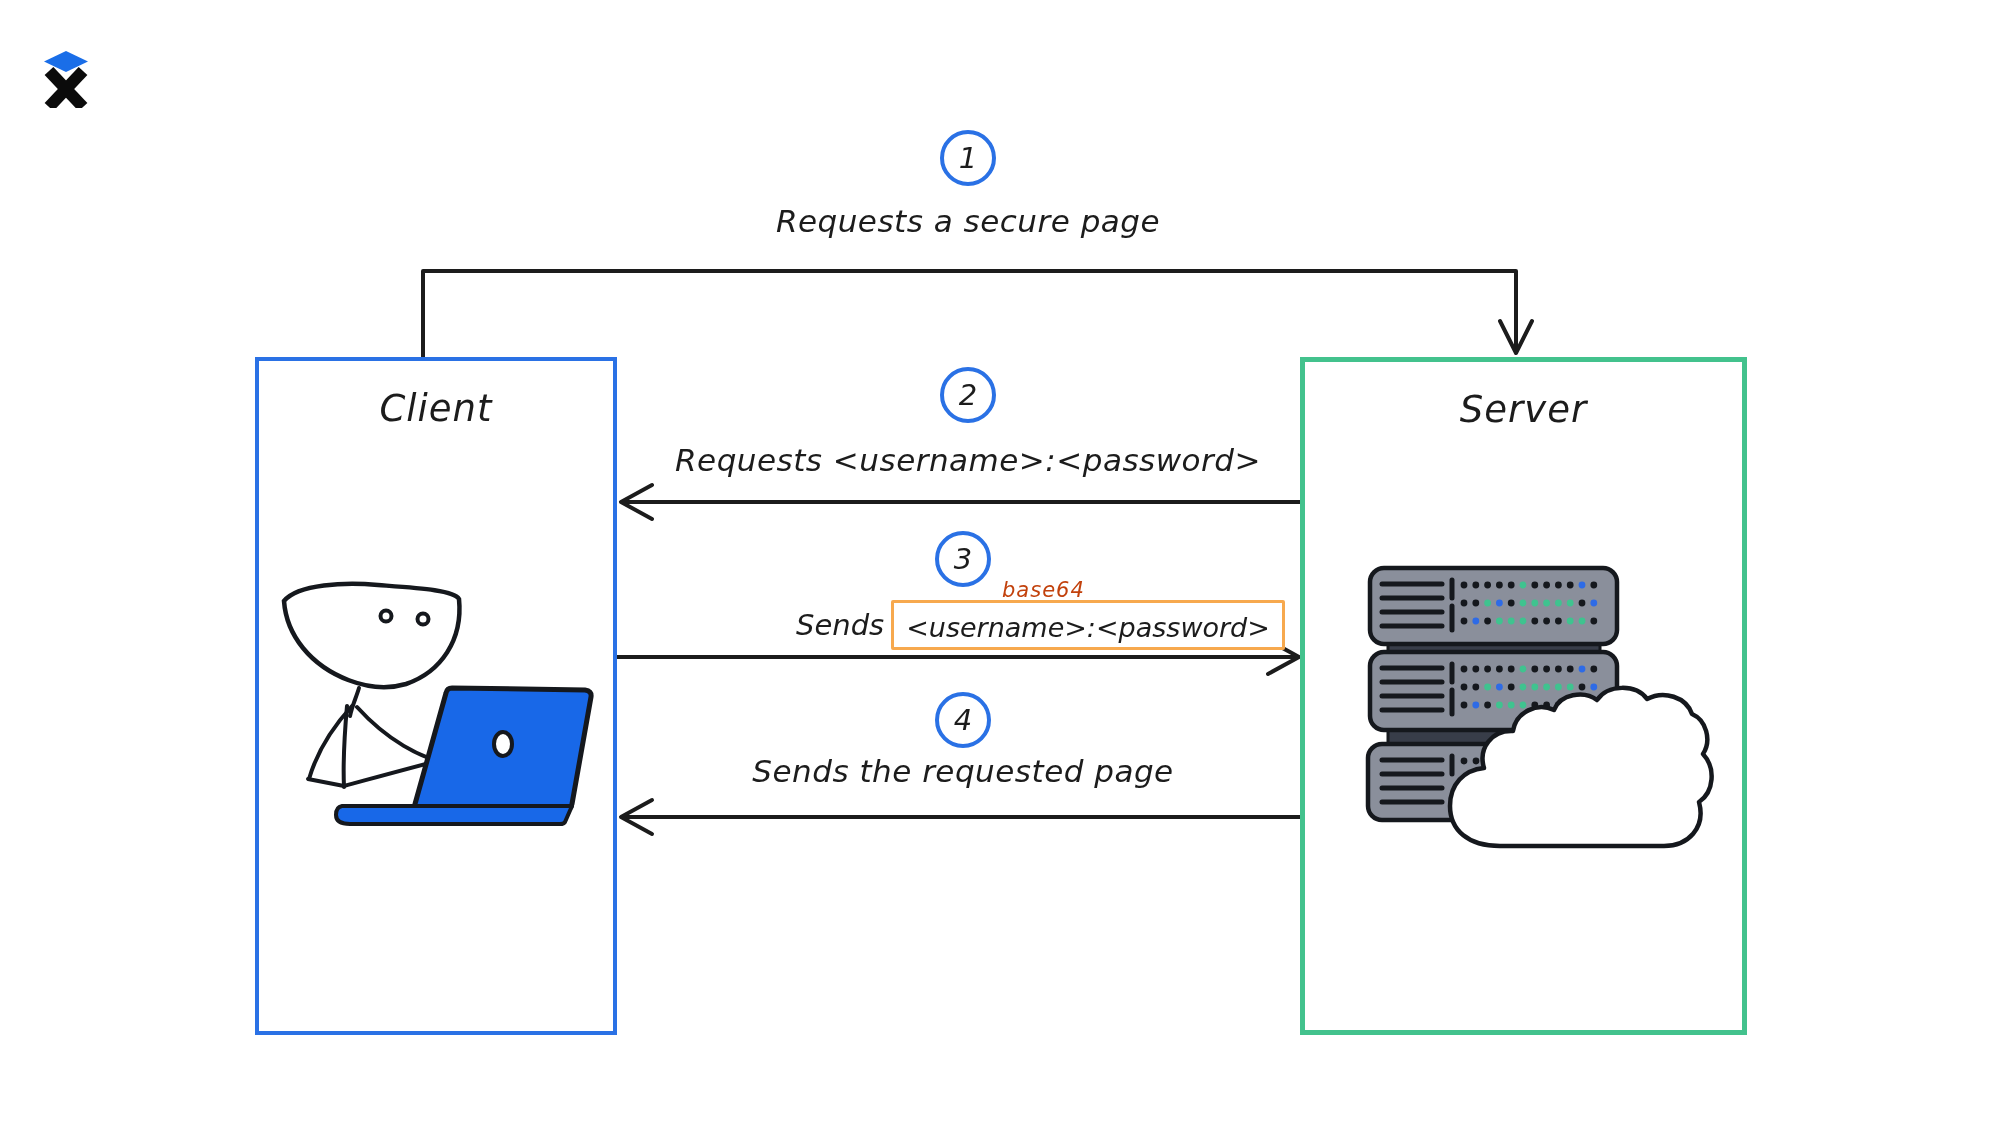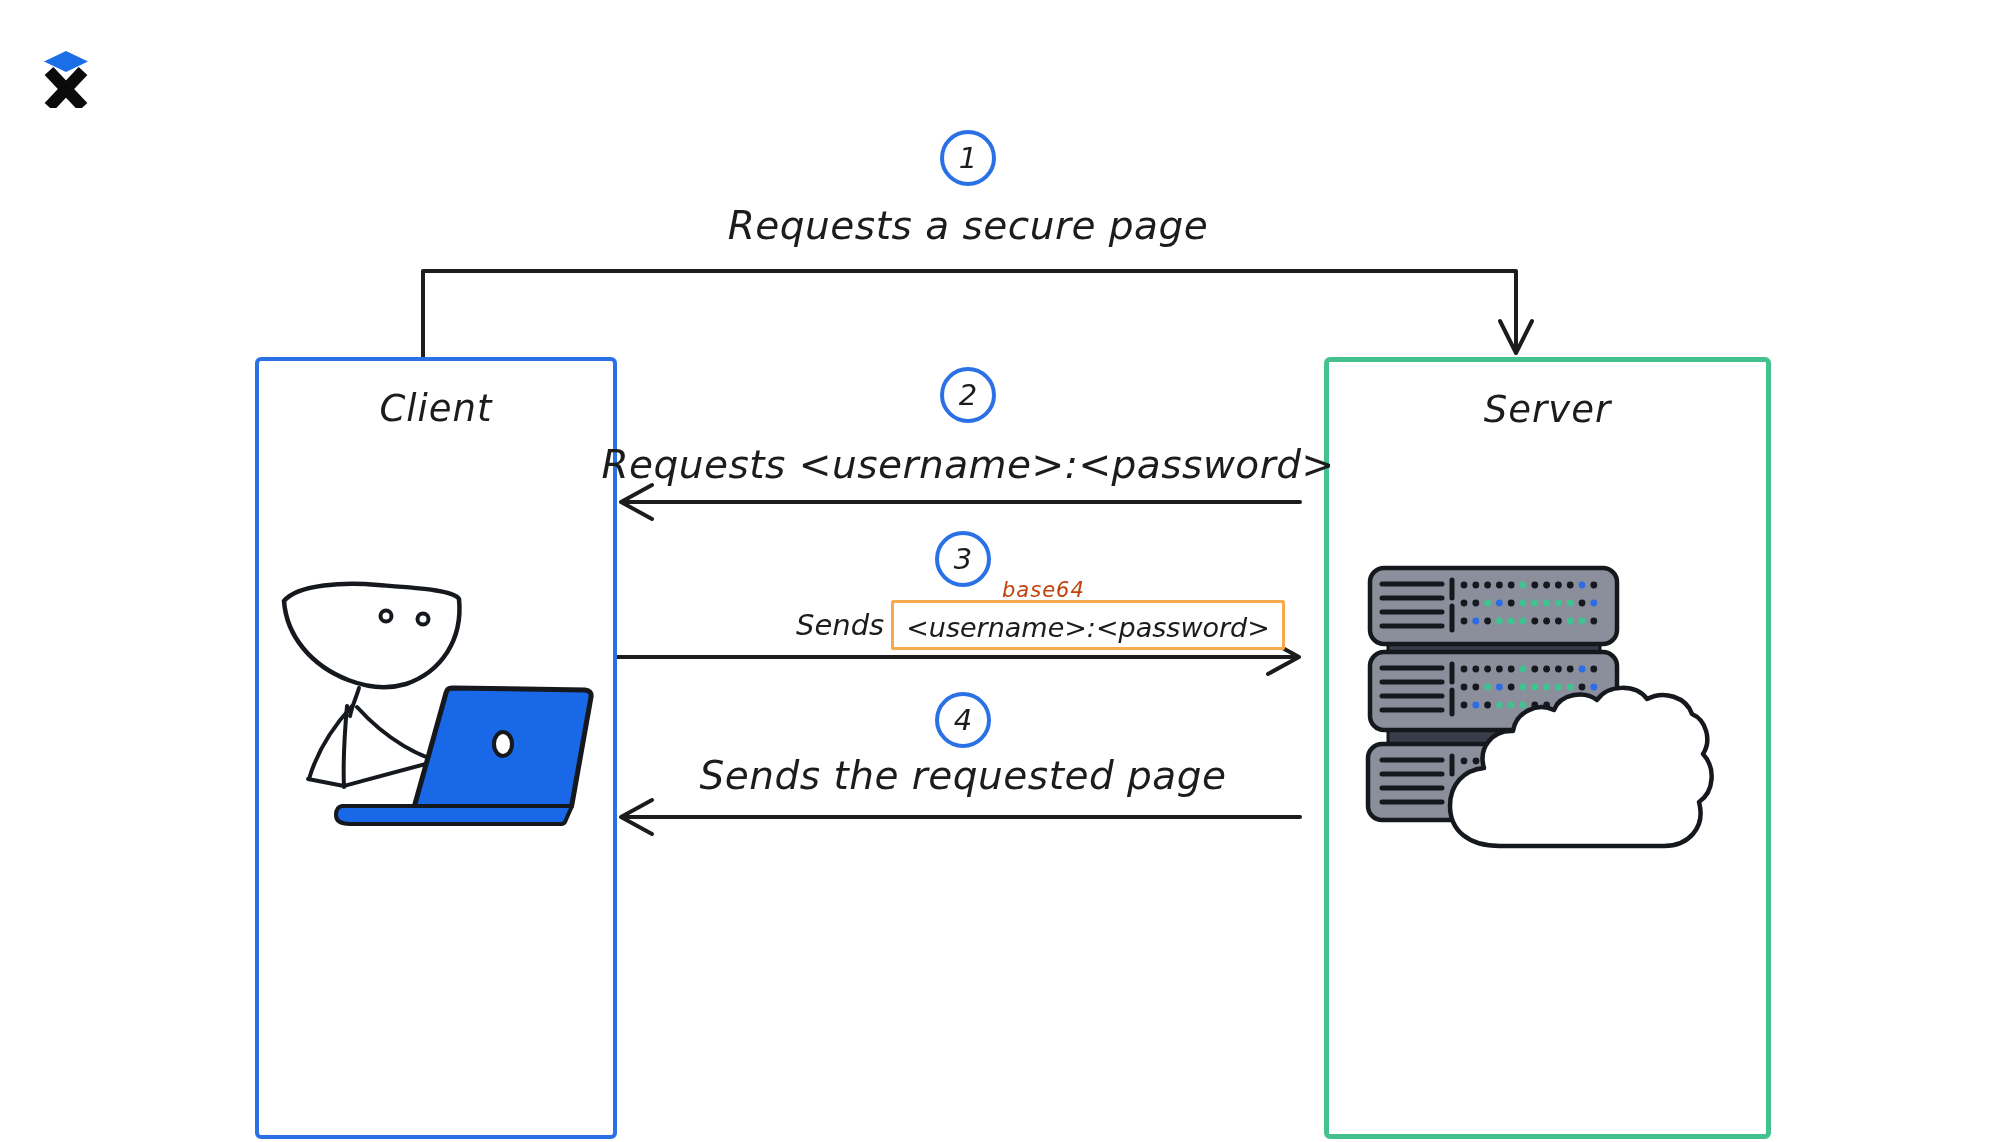--- a/index.html
+++ b/index.html
@@ -17,26 +17,26 @@
   
   .hand { font-style: italic; color: #1c1c1c; }
 
   
   .logo { left: 42px; top: 50px; width: 48px; height: 58px; }
 
   
   .actor-box {
     box-sizing: border-box;
     background: #ffffff;
-    border-radius: 6px;
+    border-radius: 0;
     top: 357px;
-    height: 782px;
+    height: 678px;
   }
   .client-box { left: 255px; width: 362px; border: 4px solid #2a71e5; }
-  .server-box { left: 1300px; width: 447px; border: 5px solid #43c28d; margin-left: 24px; }
+  .server-box { left: 1300px; width: 447px; border: 5px solid #43c28d; }
   .actor-label {
     display: block;
     text-align: center;
     margin-top: 26px;
     font-size: 37px;
     font-style: italic;
     letter-spacing: 1px;
   }
 
   
@@ -52,21 +52,21 @@
   }
   .c1 { left: 940px; top: 130px; }
   .c2 { left: 940px; top: 367px; }
   .c3 { left: 935px; top: 531px; }
   .c4 { left: 935px; top: 692px; }
 
   
   .step-text {
     transform: translateX(-50%);
     white-space: nowrap;
-    font-size: 39px;
+    font-size: 31px;
     font-style: italic;
     letter-spacing: 0.5px;
   }
   .t1 { left: 968px; top: 203px; }
   .t2 { left: 968px; top: 442px; }
   .t4 { left: 963px; top: 753px; }
 
   
   .step3-row {
     left: 796px; top: 600px;

